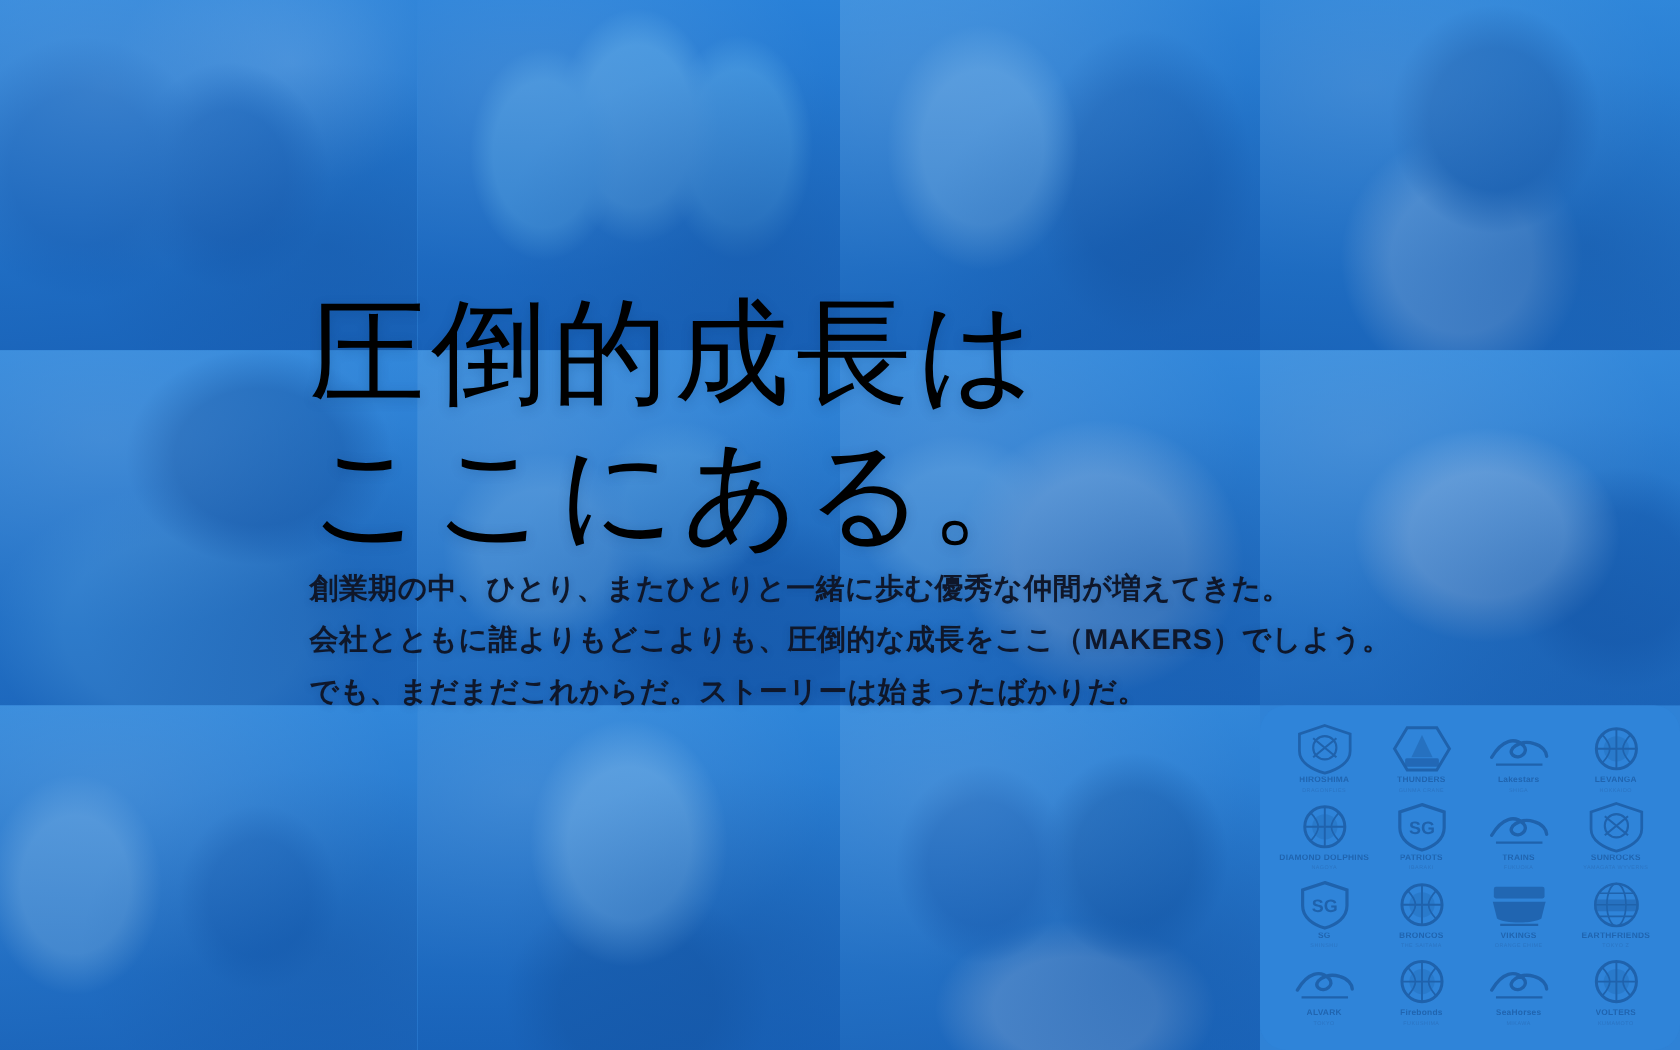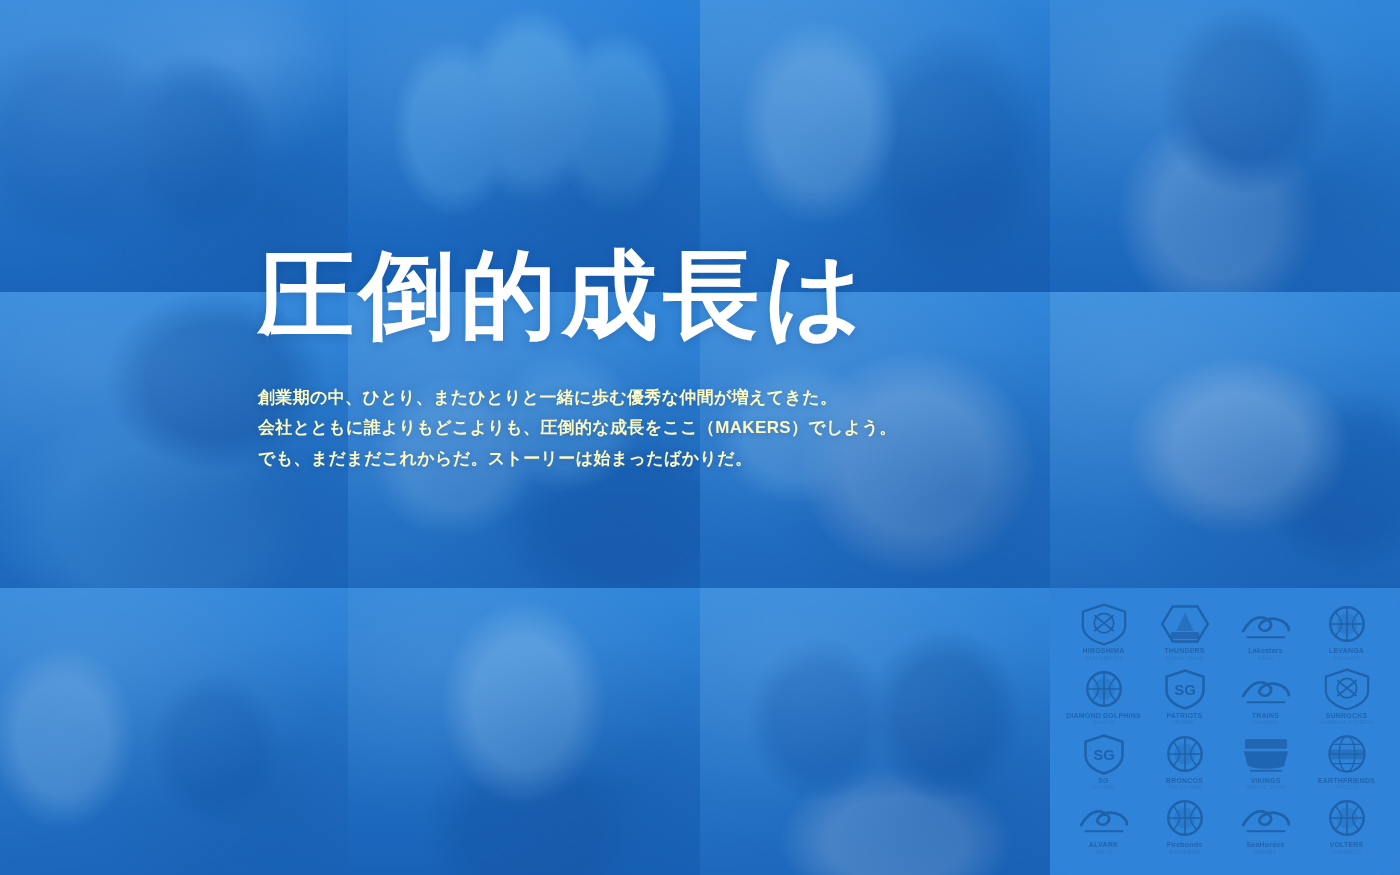--- a/index.html
+++ b/index.html
@@ -164,32 +164,31 @@
   }
 
   
   .content {
     position:absolute;
     left:258px; top:236px;
     width:1010px;
     z-index:5;
   }
   .headline {
-    color:#ffffff;
+    color:#000000;
     font-size:96px;
-    font-weight:700;
+    font-weight:400;
     line-height:1.22;
     letter-spacing:.055em;
     text-shadow:0 2px 10px rgba(10,50,105,.22);
     white-space:pre-line;
   }
   .body-copy {
-    margin-top:30px;
-    color:#fef9c3;
-    font-size:17px;
+    color:#0f172a;
+    font-size:24px;
     font-weight:600;
     line-height:1.78;
     letter-spacing:.02em;
     text-shadow:0 1px 6px rgba(10,50,105,.25);
   }
   .body-line { display:block; white-space:nowrap; }
 </style>
 </head>
 <body>
 
@@ -422,21 +421,21 @@
               </svg>
             </div>
             <div class="logo-name">VOLTERS</div>
             <div class="logo-sub">KUMAMOTO</div>
           </div>
         </div>
     </div>
   </div>
 
   <div class="content">
-    <h1 class="headline"><span>圧倒的成長は</span><br></h1>
+    <h1 class="headline"><span>圧倒的成長は</span><br><span>ここにある。</span></h1>
     <div class="body-copy">
       <span class="body-line">創業期の中、ひとり、またひとりと一緒に歩む優秀な仲間が増えてきた。</span>
       <span class="body-line">会社とともに誰よりもどこよりも、圧倒的な成長をここ（MAKERS）でしよう。</span>
       <span class="body-line">でも、まだまだこれからだ。ストーリーは始まったばかりだ。</span>
     </div>
   </div>
 
 </div>
 
 </body></html>

